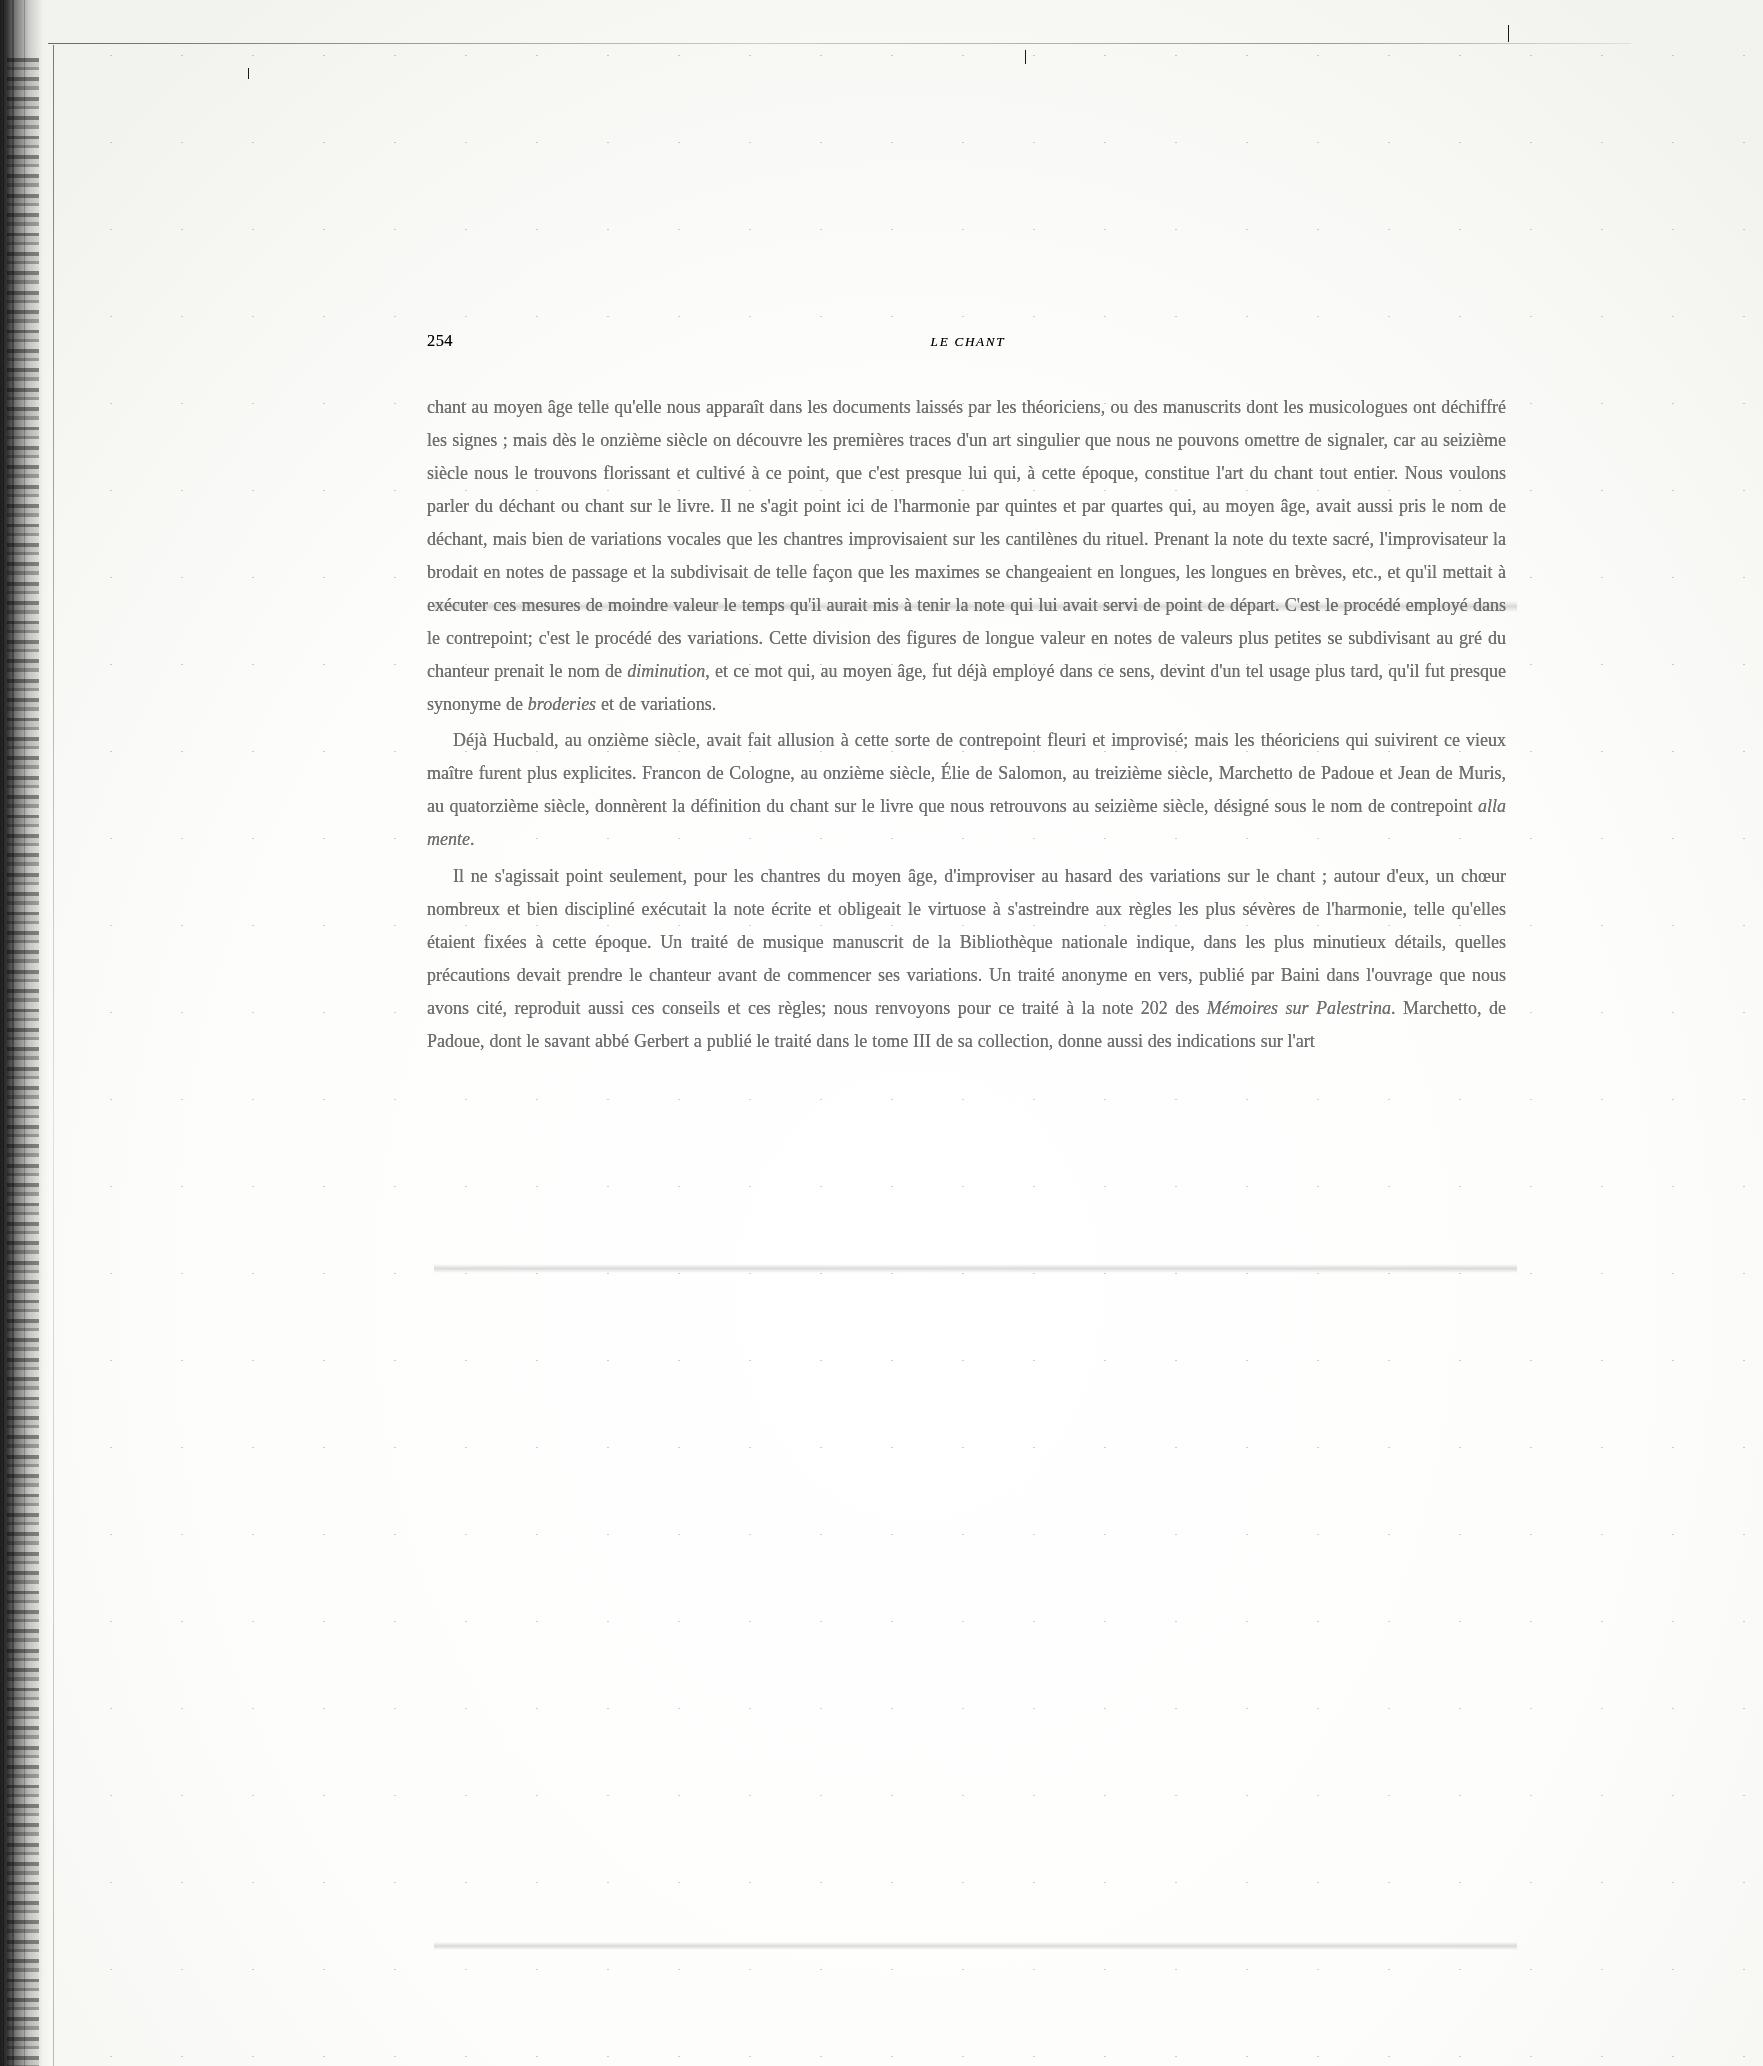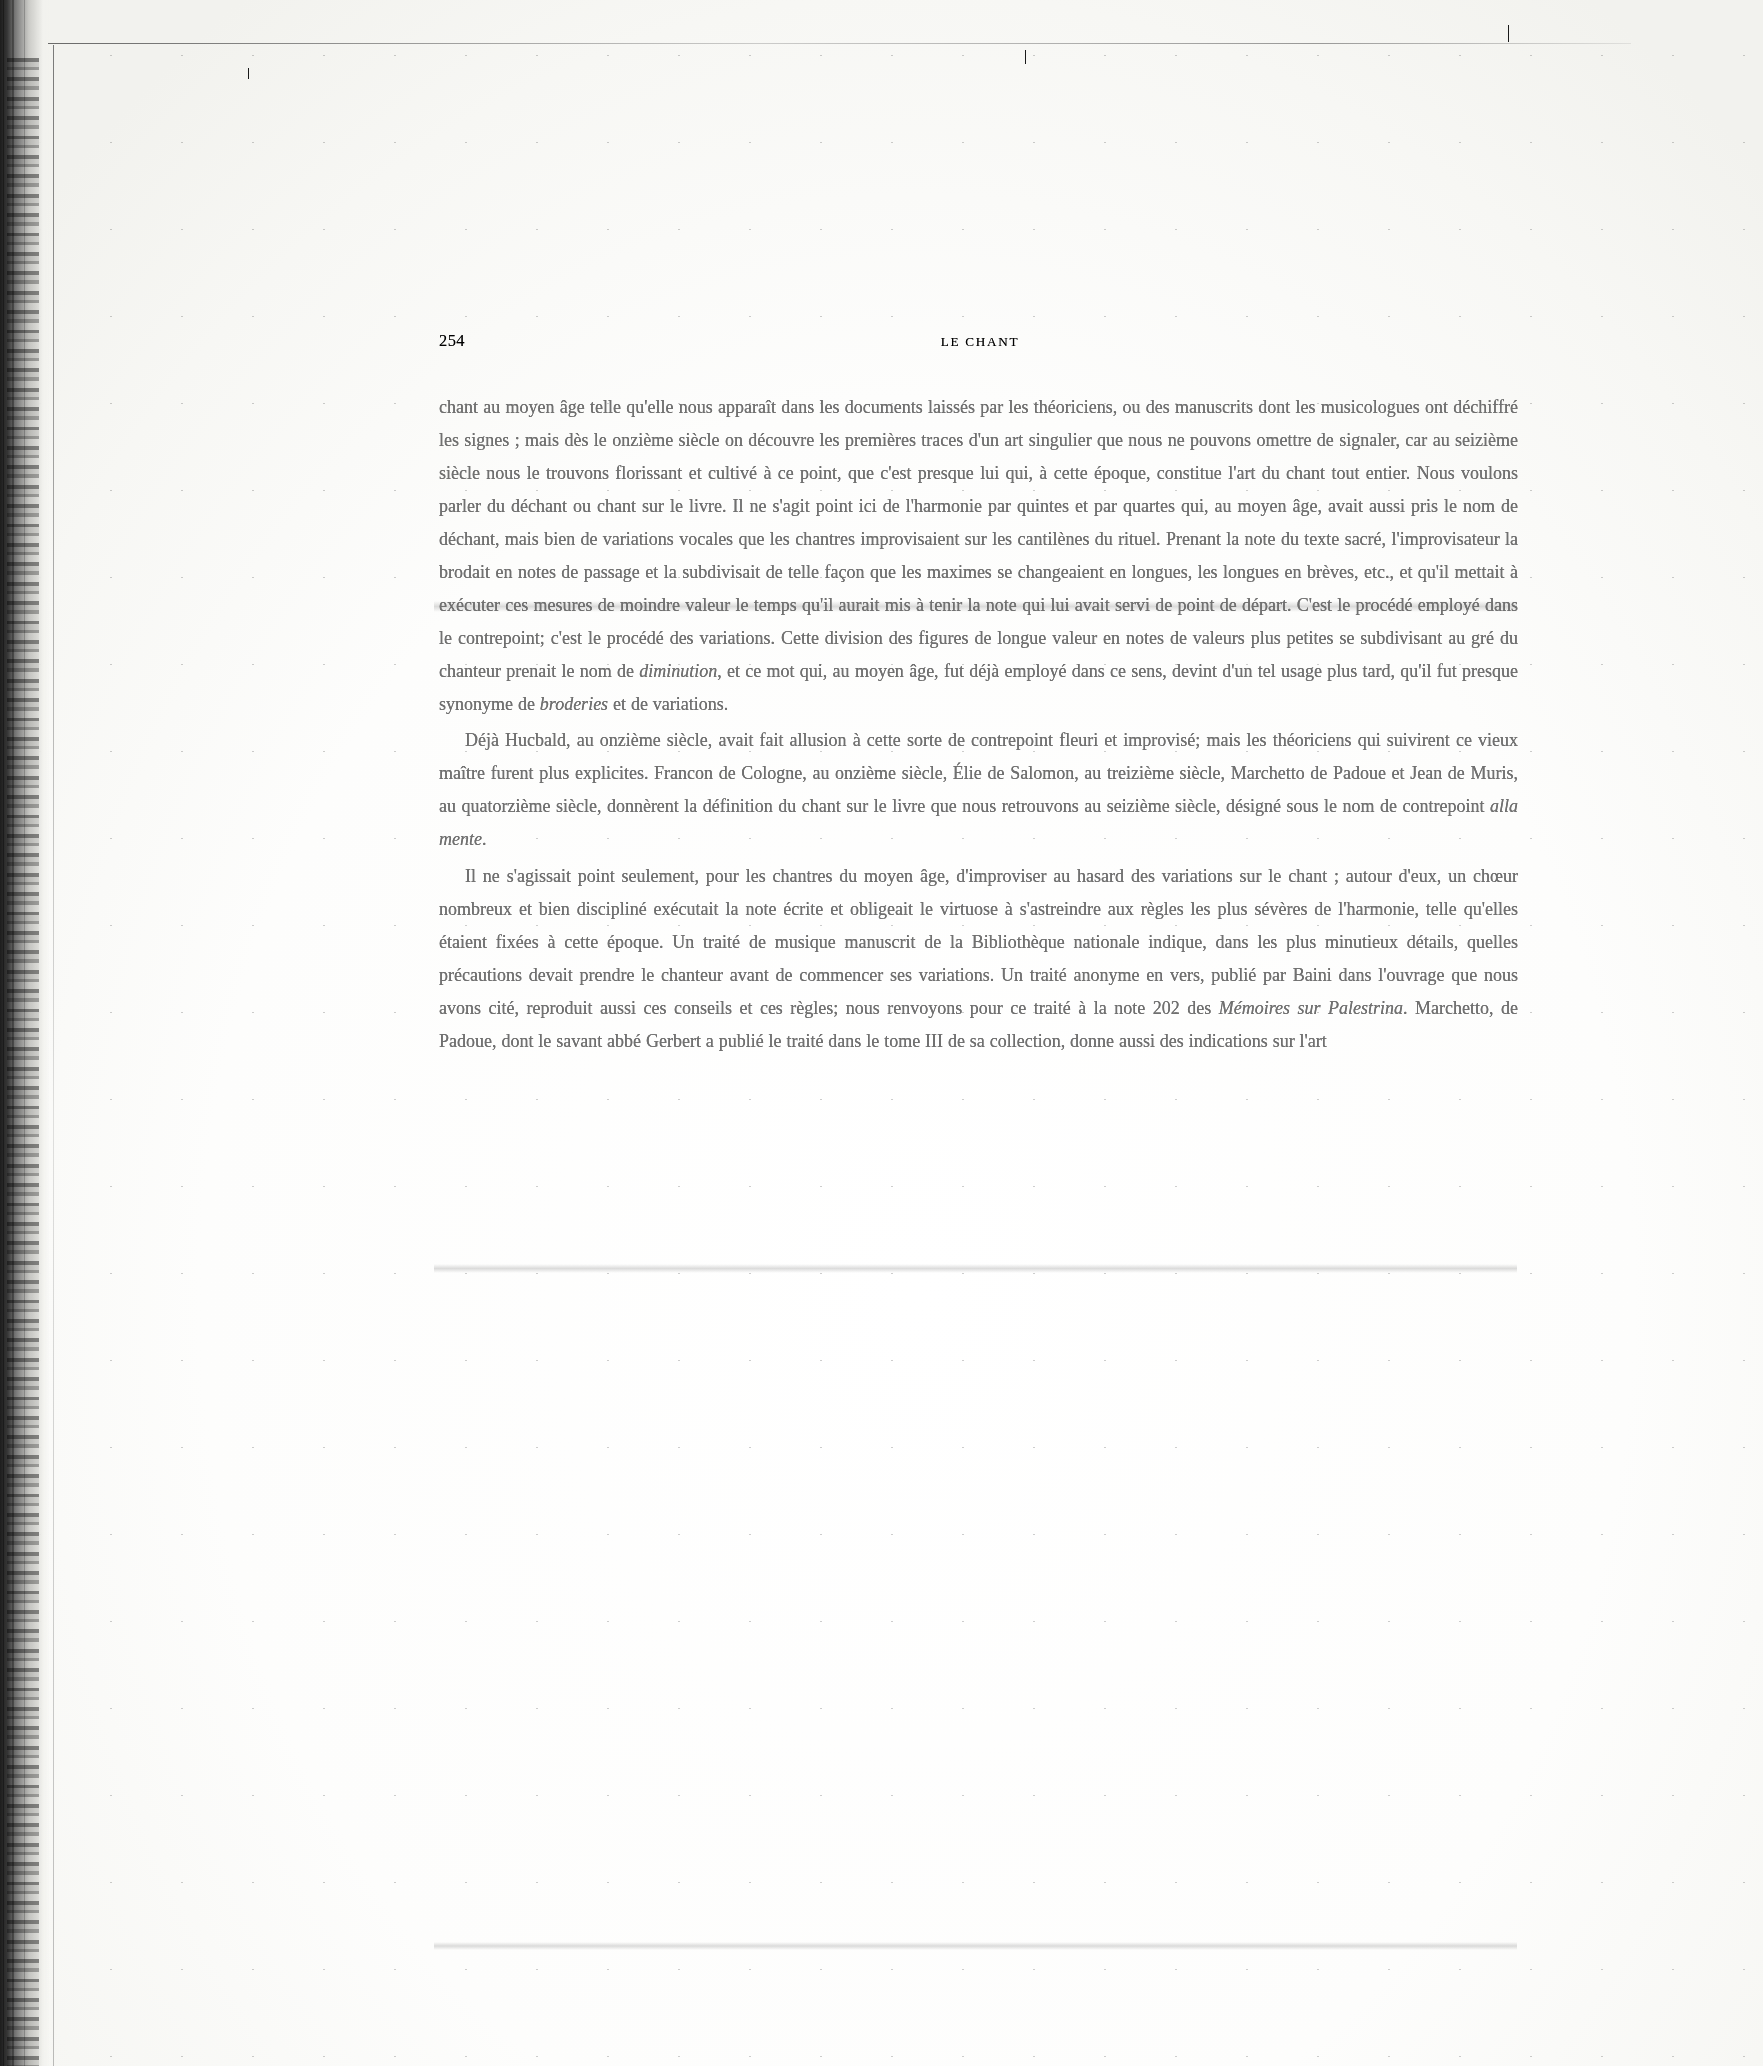--- a/index.html
+++ b/index.html
@@ -63,34 +63,34 @@
     position:absolute;left:53px;top:45px;width:0.8px;height:2686px;
     background:linear-gradient(to bottom,rgba(70,70,70,.7),rgba(140,140,140,.25) 40%,rgba(110,110,110,.45) 75%,rgba(170,170,170,.15));
   }
   #rule-left2{
     position:absolute;left:63px;top:50px;width:0.4px;height:2657px;
     background:linear-gradient(to bottom,rgba(110,110,110,.45),rgba(180,180,180,.12));
   }
 
   
   #content{
-    position:absolute;left:439px;top:331px;width:1079px;
+    position:absolute;left:427px;top:331px;width:1079px;
   }
 
   
   #header-row{
     position:relative;height:29px;margin-bottom:31px;
   }
   #folio{
     position:absolute;left:0;top:0;
     font-size:16.5px;letter-spacing:0.4px;color:#101010;
   }
   #running-head{
     position:absolute;left:50%;top:2.5px;transform:translateX(-48%);
-    font-size:13.2px;letter-spacing:1.7px;color:#141414;
+    font-size:13.2px;letter-spacing:1.7px;color:#141414;font-style:italic;
   }
 
   p.body{
     margin:0 0 3.3px 0;
     text-align:justify;
     text-justify:inter-word;
     font-size:18px;
     line-height:33px;
     color:#737373;
     text-indent:26px;

